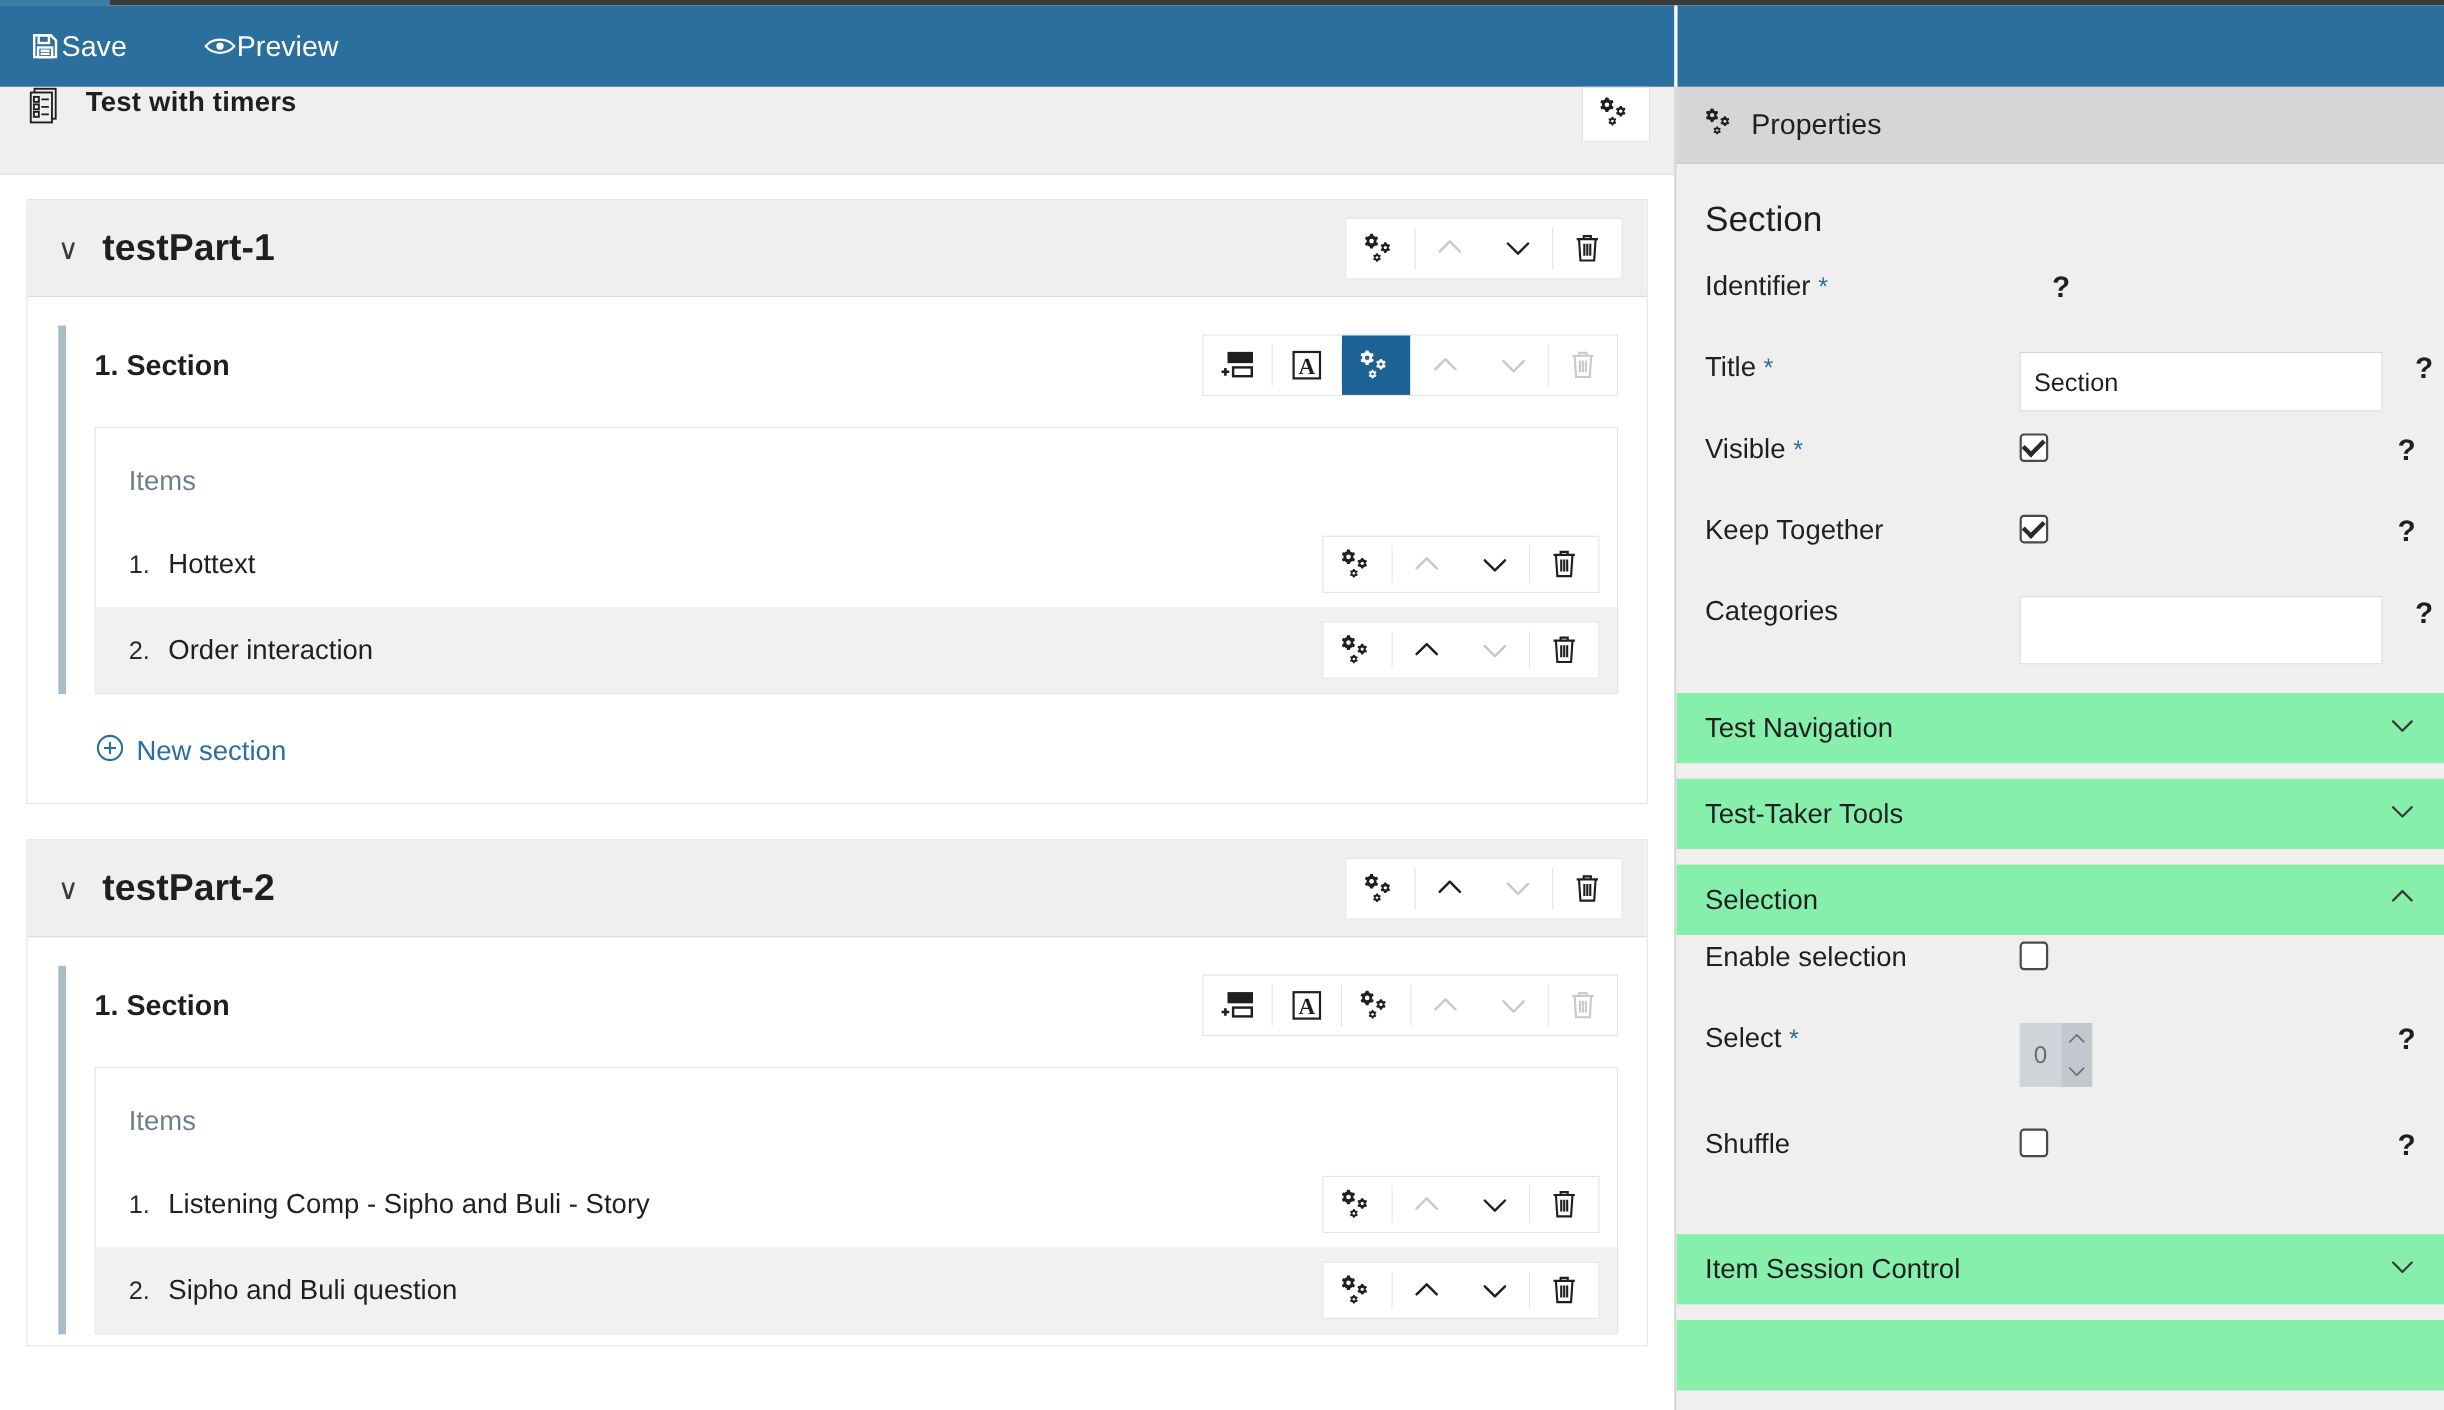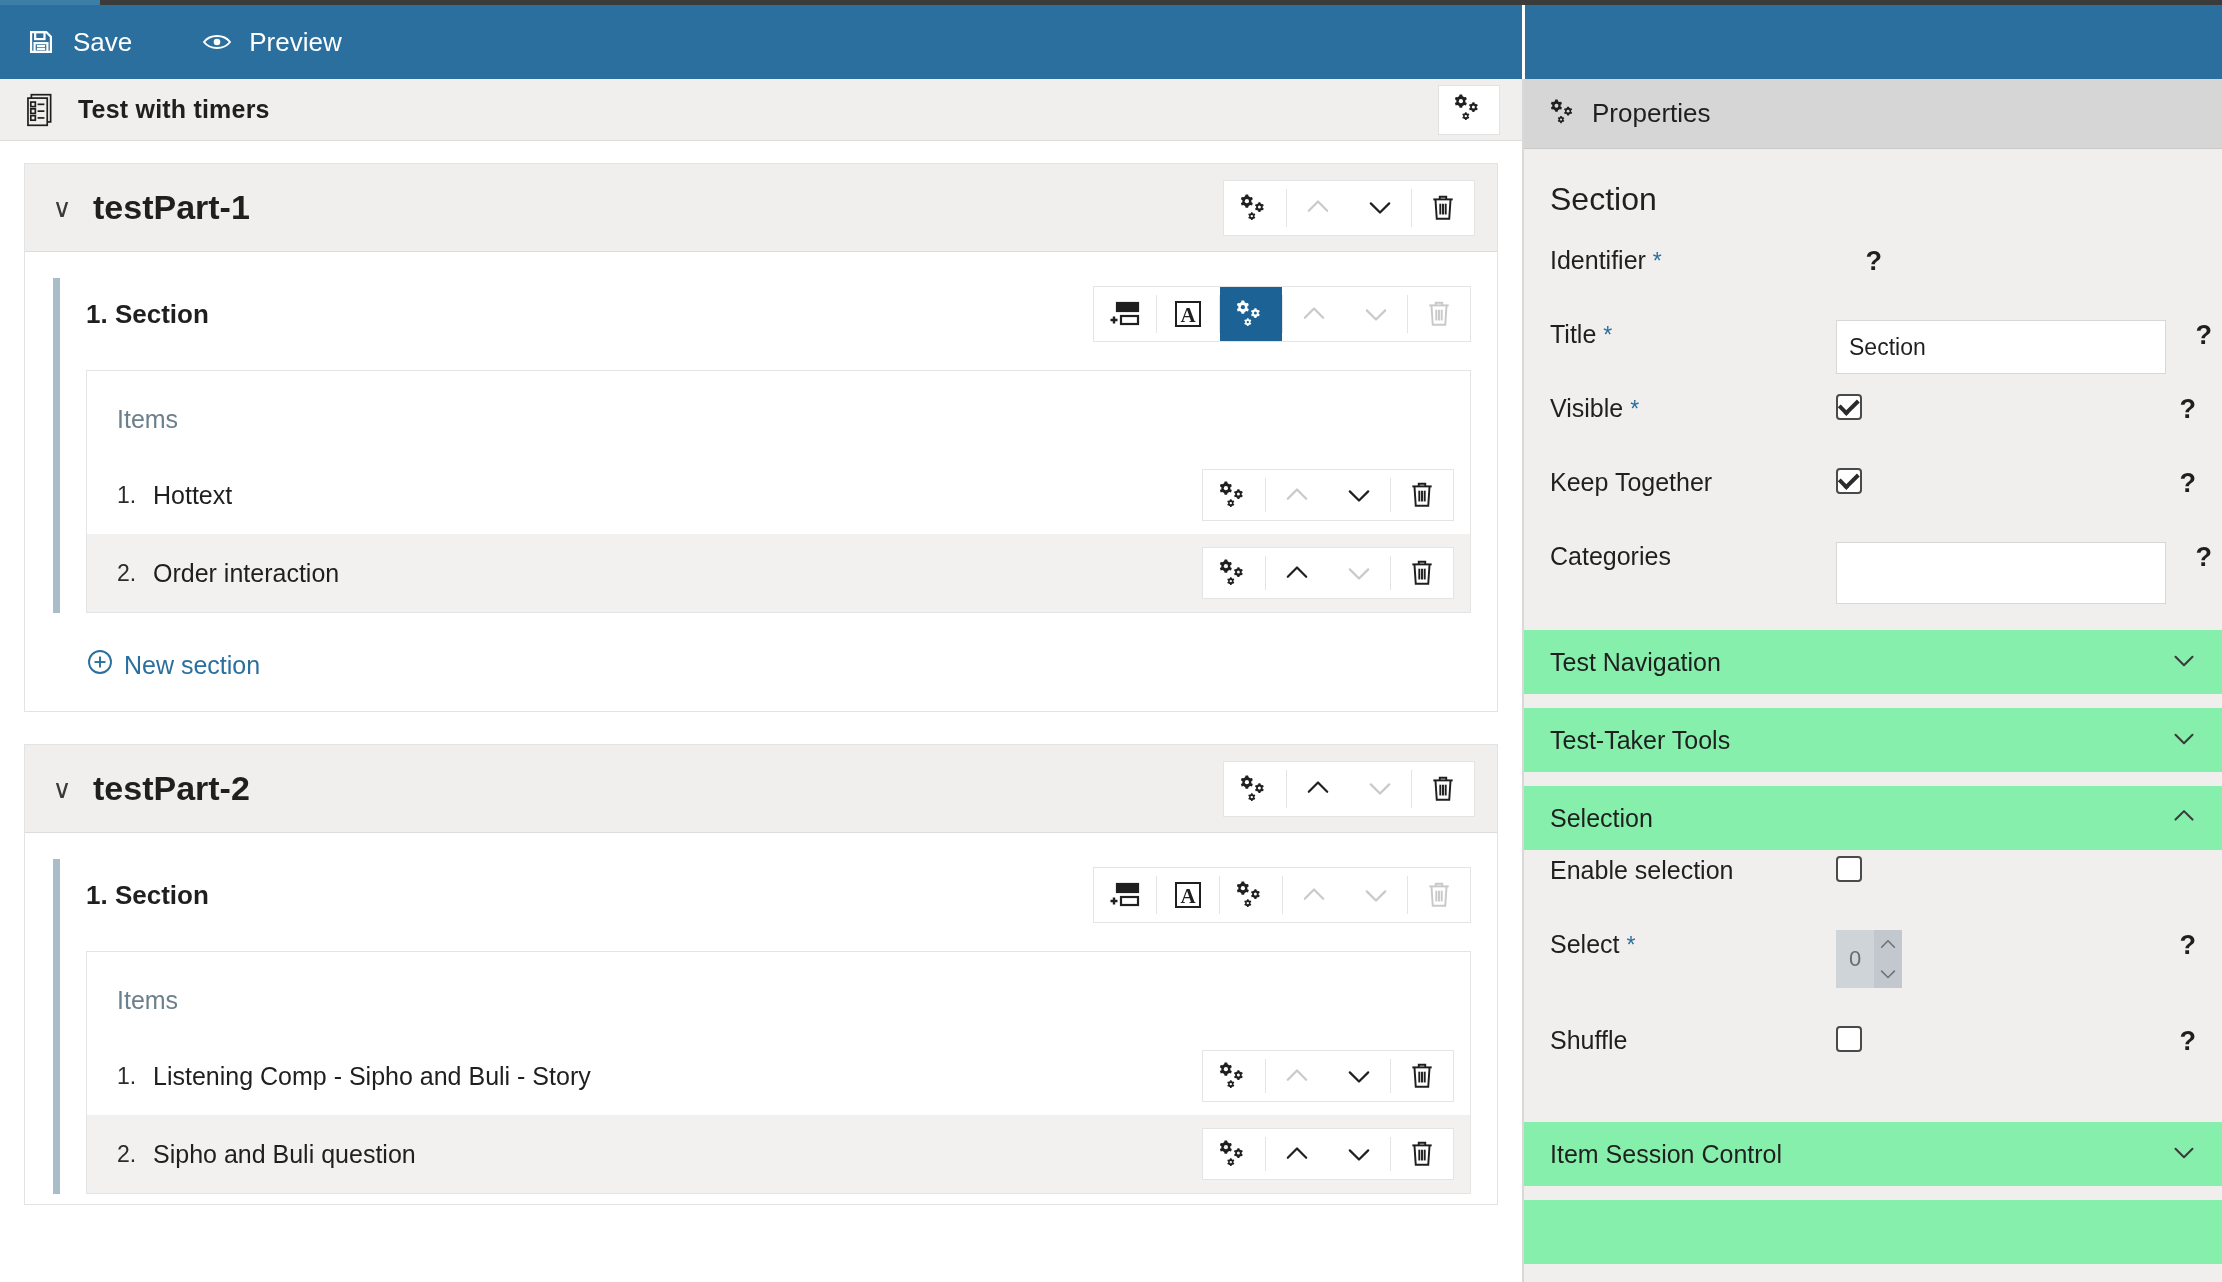--- a/index.html
+++ b/index.html
@@ -16,37 +16,37 @@
   
   .topstrip { height:5px; background:#3b3b3b; flex:0 0 auto; display:flex; }
   .topstrip .accent { width:100px; background:#3d7ea6; }
 
   
   .toolbar { height:74px; flex:0 0 auto; background:#2a6f9e; display:flex; align-items:stretch; }
   .toolbar .left { flex:0 0 1522px; display:flex; align-items:center; padding-left:26px; }
   .toolbar .divider-v { width:3px; background:#ffffff; }
   .toolbar .right { flex:1 1 auto; }
   .tb-btn {
-    display:flex; align-items:center; gap:17px;
+    display:flex; align-items:center; 
     padding:0 28px 0 0; margin-right:42px;
     color:#ffffff; font-size:26px; cursor:pointer; height:100%;
   }
   .tb-btn .glyph { display:inline-flex; align-items:center; justify-content:center; width:30px; height:30px; }
   .tb-btn svg { display:block; }
 
   
   .split { flex:1 1 auto; display:flex; min-height:0; }
   .leftcol { flex:0 0 1522px; display:flex; flex-direction:column; background:#ffffff; min-width:0; }
   .rightcol { flex:1 1 auto; background:#f0efed; border-left:2px solid #d8d8d8; display:flex; flex-direction:column; min-width:0; }
 
   
   .test-header {
-    height:62px; flex:0 0 auto; background:#f0efed;
+    height:80px; flex:0 0 auto; background:#f0efed;
     border-bottom:1px solid #dcdcdc;
-    display:flex; align-items:center; padding:0 22px 0 26px;
+    display:flex; align-items:flex-start; padding:0 22px 0 26px;
   }
   .test-header .t-icon { width:30px; height:34px; margin-right:22px; flex:0 0 auto; }
   .test-header .t-title { font-size:25px; font-weight:bold; color:#1f1f1f; letter-spacing:.2px; }
   .test-header .spacer { flex:1 1 auto; }
   .hdr-gear-btn {
     width:62px; height:50px; background:#ffffff; border:1px solid #e2e2e2;
     display:flex; align-items:center; justify-content:center; cursor:pointer;
   }
 
   

